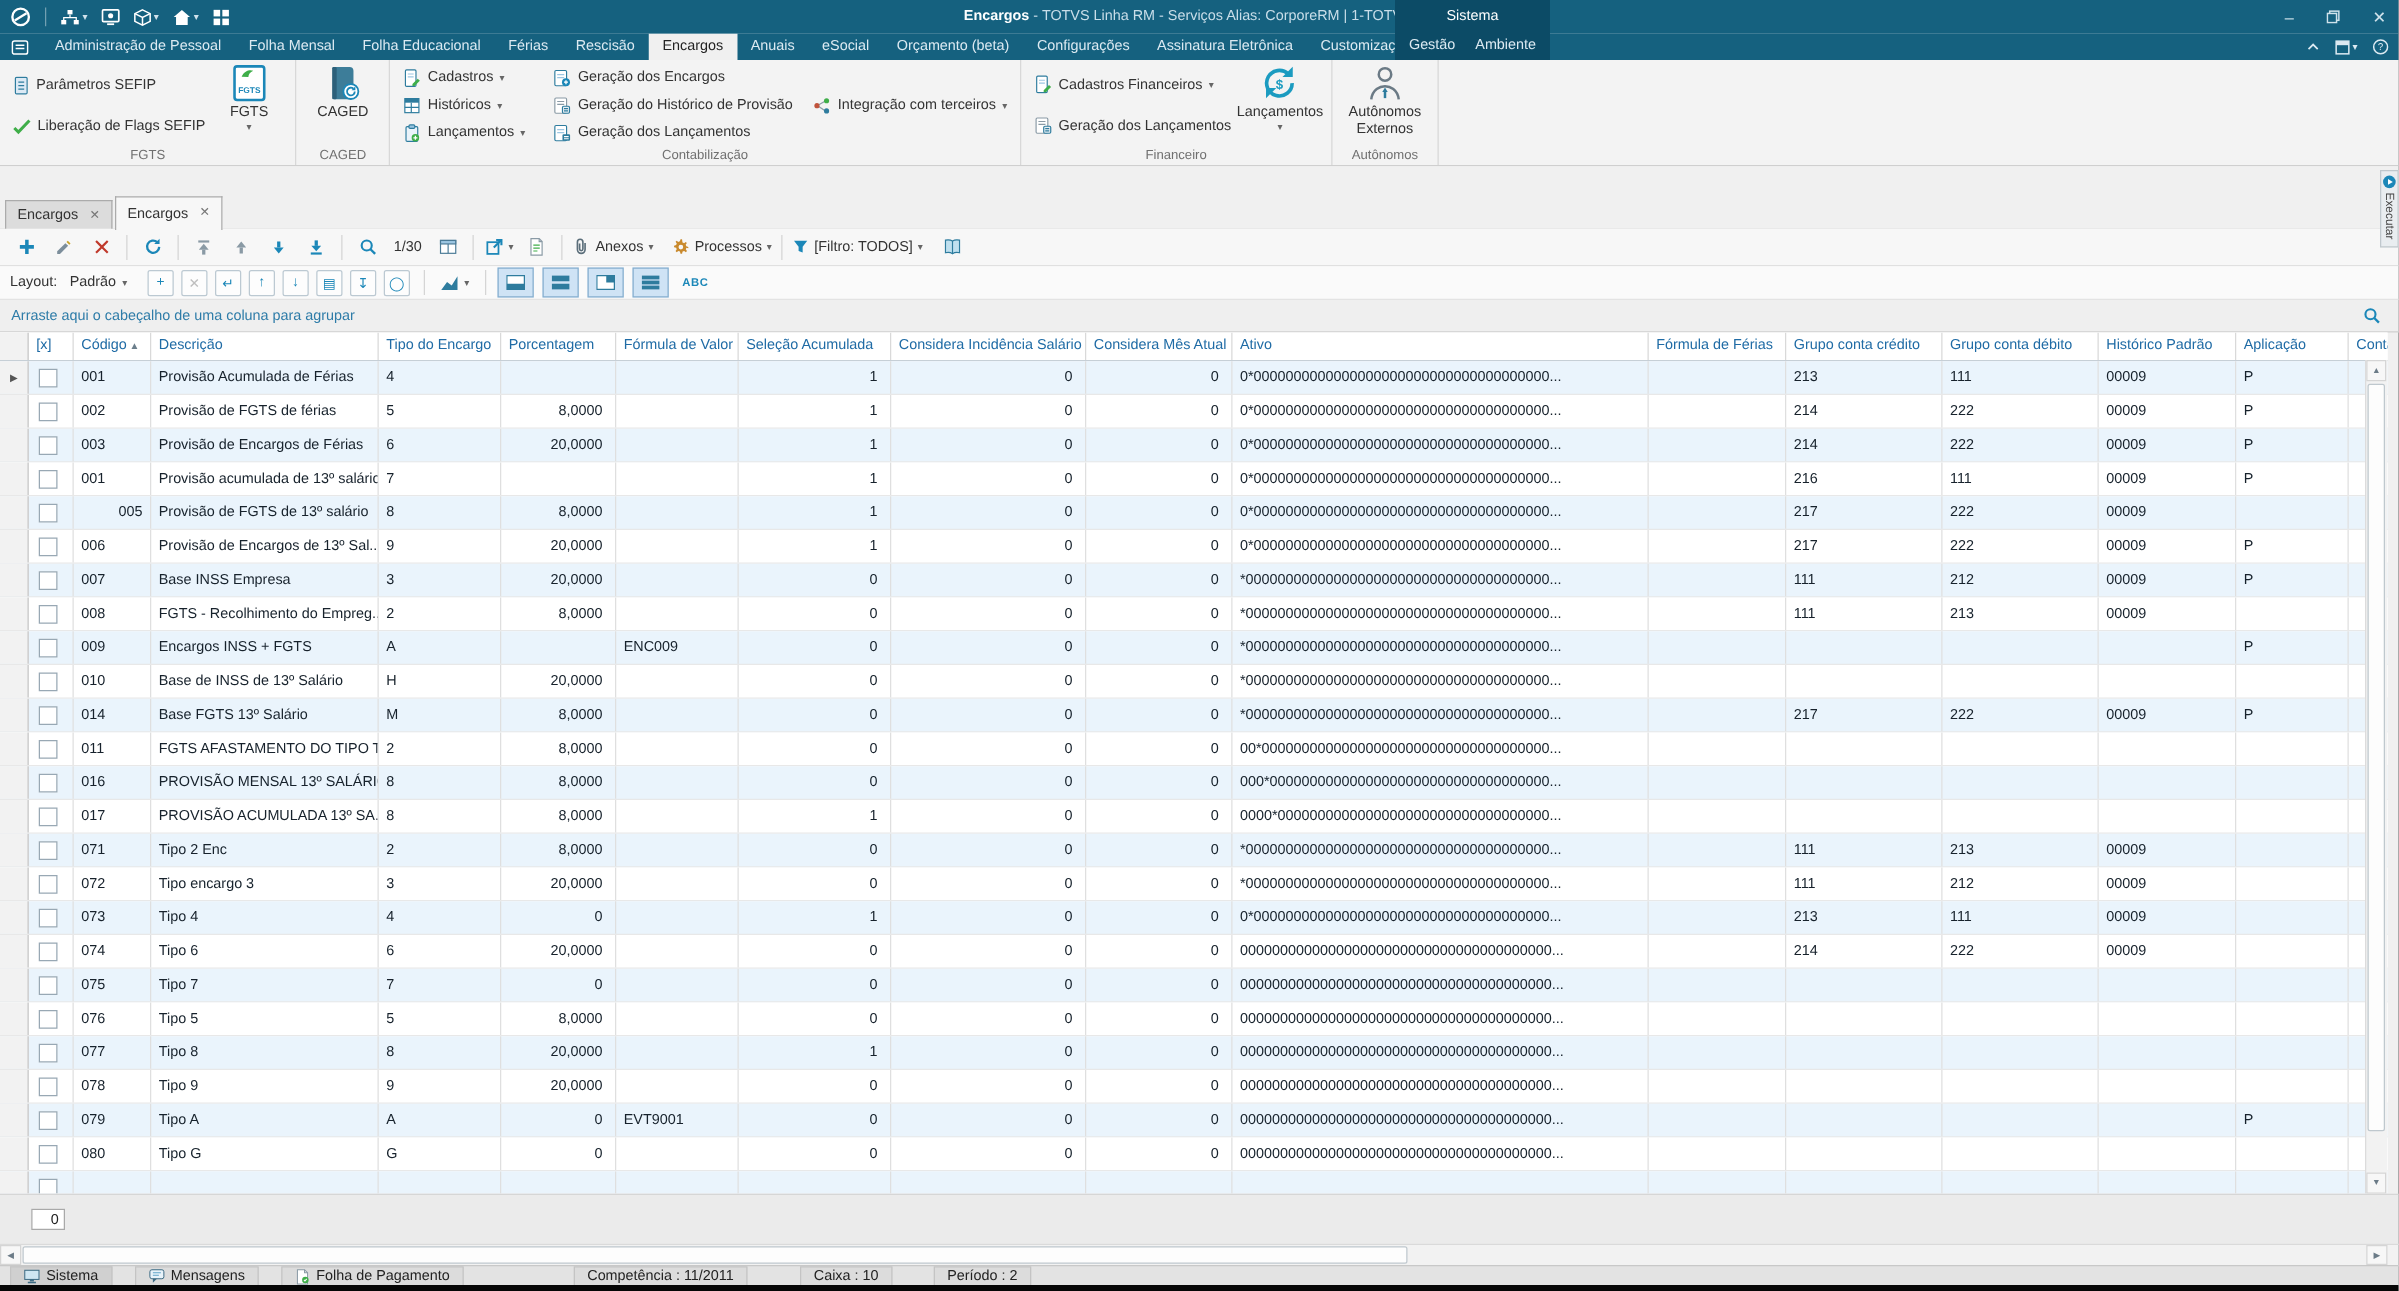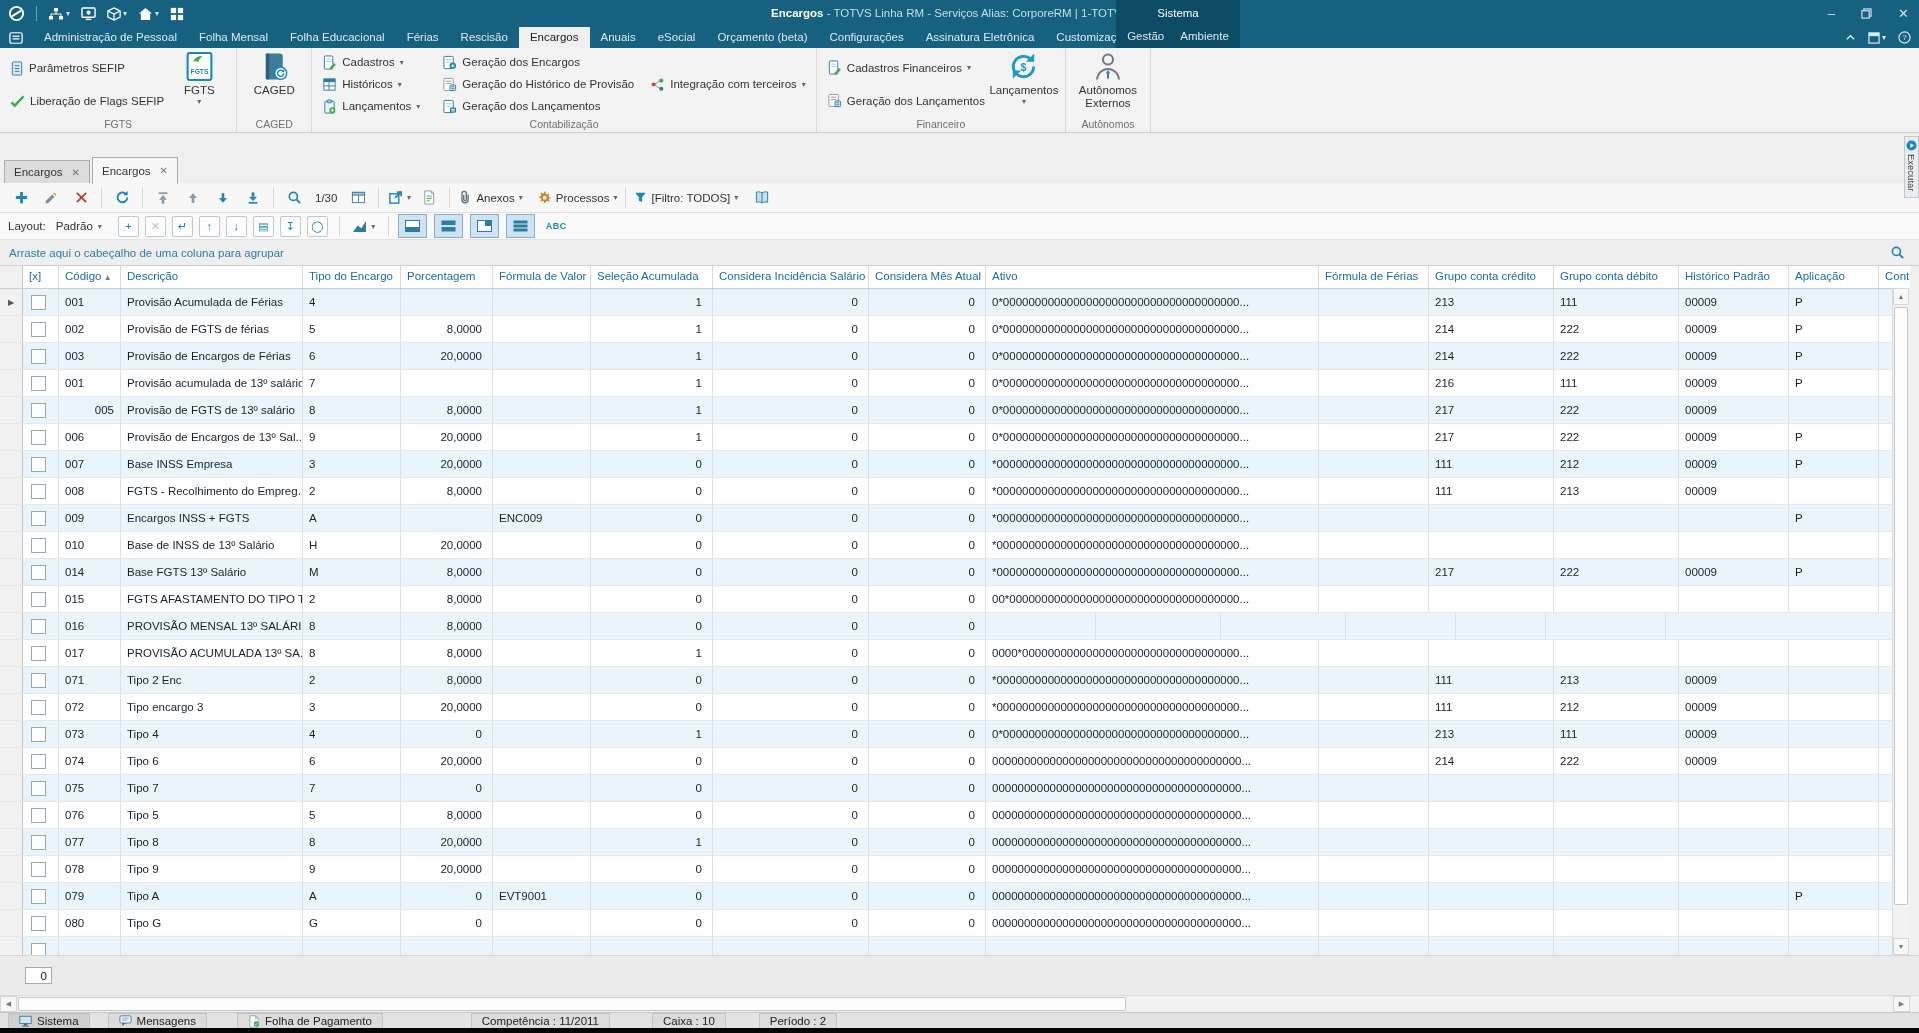--- a/index.html
+++ b/index.html
@@ -906,21 +906,21 @@
           <div class="cell" style="width: 125px;">222</div>
           <div class="cell" style="width: 110px;">00009</div>
           <div class="cell" style="width: 90px;">P</div>
           <div class="cell" style="width: 120px;"></div>
         </div>
         <div class="grow">
           <div class="gut"></div>
           <div class="cell" style="width: 36px; padding: 0px;">
             <span class="cb"></span>
           </div>
-          <div class="cell" style="width: 62px;">015</div>
+          <div class="cell" style="width: 62px;">011</div>
           <div class="cell" style="width: 182px;">FGTS AFASTAMENTO DO TIPO T</div>
           <div class="cell" style="width: 98px;">2</div>
           <div class="cell r" style="width: 92px;">8,0000</div>
           <div class="cell" style="width: 98px;"></div>
           <div class="cell r" style="width: 122px;">0</div>
           <div class="cell r" style="width: 156px;">0</div>
           <div class="cell r" style="width: 117px;">0</div>
           <div class="cell" style="width: 333px;">00*000000000000000000000000000000000000...</div>
           <div class="cell" style="width: 110px;"></div>
           <div class="cell" style="width: 125px;"></div>
@@ -935,20 +935,21 @@
             <span class="cb"></span>
           </div>
           <div class="cell" style="width: 62px;">016</div>
           <div class="cell" style="width: 182px;">PROVISÃO MENSAL 13º SALÁRIO</div>
           <div class="cell" style="width: 98px;">8</div>
           <div class="cell r" style="width: 92px;">8,0000</div>
           <div class="cell" style="width: 98px;"></div>
           <div class="cell r" style="width: 122px;">0</div>
           <div class="cell r" style="width: 156px;">0</div>
           <div class="cell r" style="width: 117px;">0</div>
+          <div class="cell" style="width: 333px;">000*00000000000000000000000000000000000...</div>
           <div class="cell" style="width: 110px;"></div>
           <div class="cell" style="width: 125px;"></div>
           <div class="cell" style="width: 125px;"></div>
           <div class="cell" style="width: 110px;"></div>
           <div class="cell" style="width: 90px;"></div>
           <div class="cell" style="width: 120px;"></div>
         </div>
         <div class="grow">
           <div class="gut"></div>
           <div class="cell" style="width: 36px; padding: 0px;">
@@ -1234,21 +1235,21 @@
       <span>
           <svg width="13" height="12" viewBox="0 0 16 15">
             <rect x="1" y="1" width="14" height="9" rx="2" fill="#E8F3FA" stroke="#3D6B84"></rect>
             <path d="M4 10v4l4-4z" fill="#3D6B84"></path>
             <line x1="4" y1="4" x2="12" y2="4" stroke="#5FA4C8"></line>
             <line x1="4" y1="6.5" x2="10" y2="6.5" stroke="#5FA4C8"></line>
           </svg>
         </span>
       <span>Mensagens</span>
     </div>
-    <div class="sseg" style="margin-left:30px">
+    <div class="sseg" style="margin-left:18px">
       <span>
           <svg width="12" height="13" viewBox="0 0 14 16">
             <path d="M2 1h7l3 3v11H2z" fill="#fff" stroke="#8A9AA5"></path>
             <path d="M9 1v3h3" fill="none" stroke="#8A9AA5"></path>
             <circle cx="9.8" cy="11" r="3.2" fill="#3FAE49"></circle>
             <path d="M8.4 11l1 1 1.8-2" stroke="#fff" fill="none"></path>
           </svg>
         </span>
       <span>Folha de Pagamento</span>
     </div>

